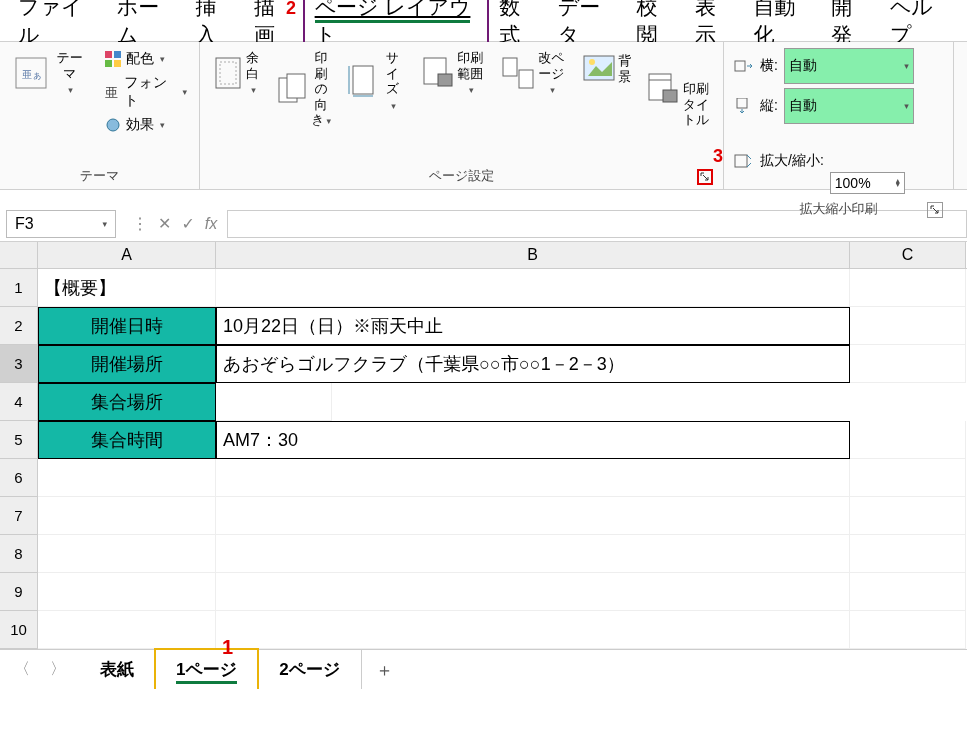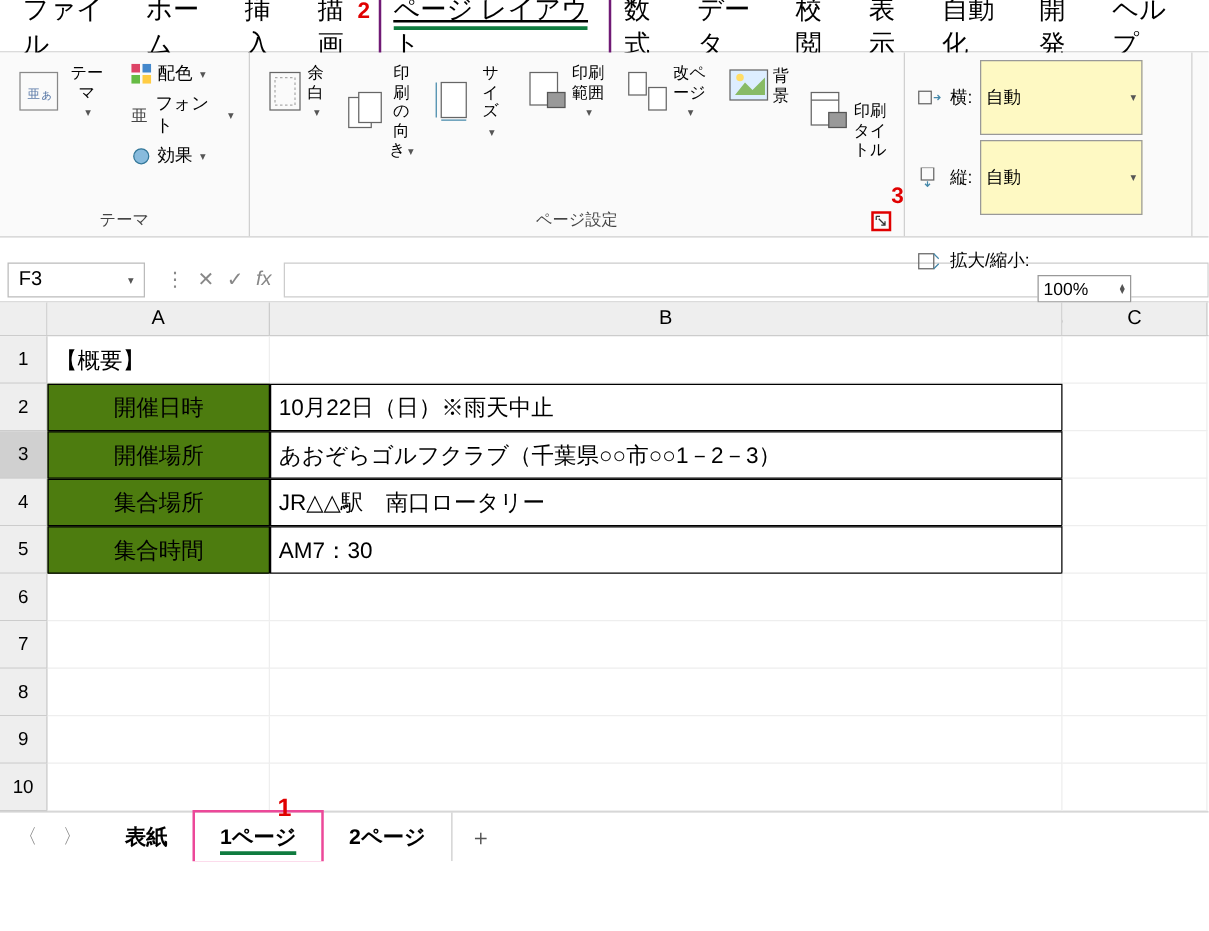--- a/index.html
+++ b/index.html
@@ -18,44 +18,44 @@
 .big-btn .lbl { font-size: 13px; text-align: center; line-height: 1.2; }
 .small-btns { display: flex; flex-direction: column; gap: 2px; }
 .small-btn { display: flex; align-items: center; gap: 4px; padding: 2px 4px; cursor: pointer; font-size: 14px; }
 .small-btn .sicon { width: 18px; height: 18px; display: inline-flex; align-items: center; justify-content: center; }
 .chev { font-size: 9px; color: #555; margin-left: 2px; }
 .launcher { position: absolute; right: 2px; bottom: 2px; width: 16px; height: 16px; border: 1px solid #999; display: flex; align-items: center; justify-content: center; font-size: 10px; cursor: pointer; }
 .launcher.hl { border: 2px solid #e00000; }
 .ann-3 { position: absolute; right: 244px; bottom: 22px; color: #e00000; font-weight: bold; font-size: 18px; z-index: 10; }
 .scale-group .row { display: flex; align-items: center; gap: 6px; margin-bottom: 4px; }
 .scale-group .row .ricon { width: 22px; height: 18px; display: flex; align-items: center; justify-content: center; }
-.scale-group .dropdown { border: 1px solid #999; padding: 20px 4px; font-size: 14px; width: 130px; background: #fef9c3; display: flex; justify-content: space-between; align-items: center; }
+.scale-group .dropdown { border: 1px solid #999; padding: 8px 4px; font-size: 14px; width: 130px; background: #86efac; display: flex; justify-content: space-between; align-items: center; }
 .scale-group .spinbox { border: 1px solid #999; padding: 2px 4px; font-size: 14px; width: 75px; background: #fff; display: flex; justify-content: space-between; align-items: center; margin-top: 44px; }
 .spin-arrows { display: flex; flex-direction: column; line-height: 0.5; font-size: 8px; color: #555; }
 .formula-bar { display: flex; align-items: center; height: 36px; border-bottom: 1px solid #d0d0d0; margin-top: 16px; }
 .name-box { width: 110px; border: 1px solid #bbb; margin: 0 6px; padding: 4px 8px; display: flex; justify-content: space-between; align-items: center; font-size: 16px; }
 .fb-icons { display: flex; gap: 10px; color: #888; padding: 0 10px; font-size: 16px; align-items: center; }
 .fb-input { flex: 1; border: 1px solid #ccc; height: 28px; padding: 2px 6px; }
 .grid { position: relative; }
 .col-headers { display: flex; border-bottom: 1px solid #ccc; }
 .corner { width: 38px; height: 26px; background: #eee; border-right: 1px solid #ccc; }
 .col-h { height: 26px; display: flex; align-items: center; justify-content: center; background: #eee; border-right: 1px solid #ccc; font-size: 16px; }
 .col-A { width: 178px; } .col-B { width: 634px; } .col-C { width: 116px; }
 .grid-body { }
 .row { display: flex; }
 .row-h { width: 38px; background: #eee; border-right: 1px solid #ccc; border-bottom: 1px solid #ccc; display: flex; align-items: center; justify-content: center; font-size: 15px; }
 .cell { border-right: 1px solid #eee; border-bottom: 1px solid #eee; display: flex; align-items: center; padding: 0 6px; font-size: 18px; }
 .row-h, .cell { height: 38px; }
 .bordered { border: 1px solid #000 !important; }
-.hdr-cell { background: #4d7c0f; text-align: left; justify-content: center; }
+.hdr-cell { background: #14b8a6; text-align: left; justify-content: center; }
 .row-sel .row-h { background: #d0d0d0; }
 .sheet-tabs { display: flex; align-items: center; height: 40px; border-top: 1px solid #ccc; position: relative; }
 .nav-arrows { padding: 0 14px; color: #888; font-size: 16px; display: flex; gap: 20px; }
 .tab { padding: 8px 20px; font-size: 17px; border-right: 1px solid #ccc; cursor: pointer; font-weight: bold; }
-.tab.active { border: 2px solid #ec4899; }
+.tab.active { border: 2px solid #eab308; }
 .tab.active span { border-bottom: 3px solid #0f7b3f; padding-bottom: 2px; }
 .add-tab { padding: 8px 14px; font-size: 18px; color: #555; cursor: pointer; }
 .ann-1 { position: absolute; bottom: 30px; left: 222px; color: #e00000; font-weight: bold; font-size: 20px; z-index: 10; }
 </style>
 </head>
 <body>
 
 <div class="menubar" style="position:relative;">
   <span class="ann-2">2</span>
   <div class="menu-item">ファイル</div>
@@ -295,21 +295,20 @@
       </div>
       <div class="row row-sel">
         <div class="row-h">3</div>
         <div class="cell col-A bordered hdr-cell">開催場所</div>
         <div class="cell col-B bordered">あおぞらゴルフクラブ（千葉県○○市○○1－2－3）</div>
         <div class="cell col-C"></div>
       </div>
       <div class="row">
         <div class="row-h">4</div>
         <div class="cell col-A bordered hdr-cell">集合場所</div>
-        <div class="cell col-B bordered">JR△△駅　南口ロータリー</div>
         <div class="cell col-C"></div>
       </div>
       <div class="row">
         <div class="row-h">5</div>
         <div class="cell col-A bordered hdr-cell">集合時間</div>
         <div class="cell col-B bordered">AM7：30</div>
         <div class="cell col-C"></div>
       </div>
       <div class="row">
         <div class="row-h">6</div>

